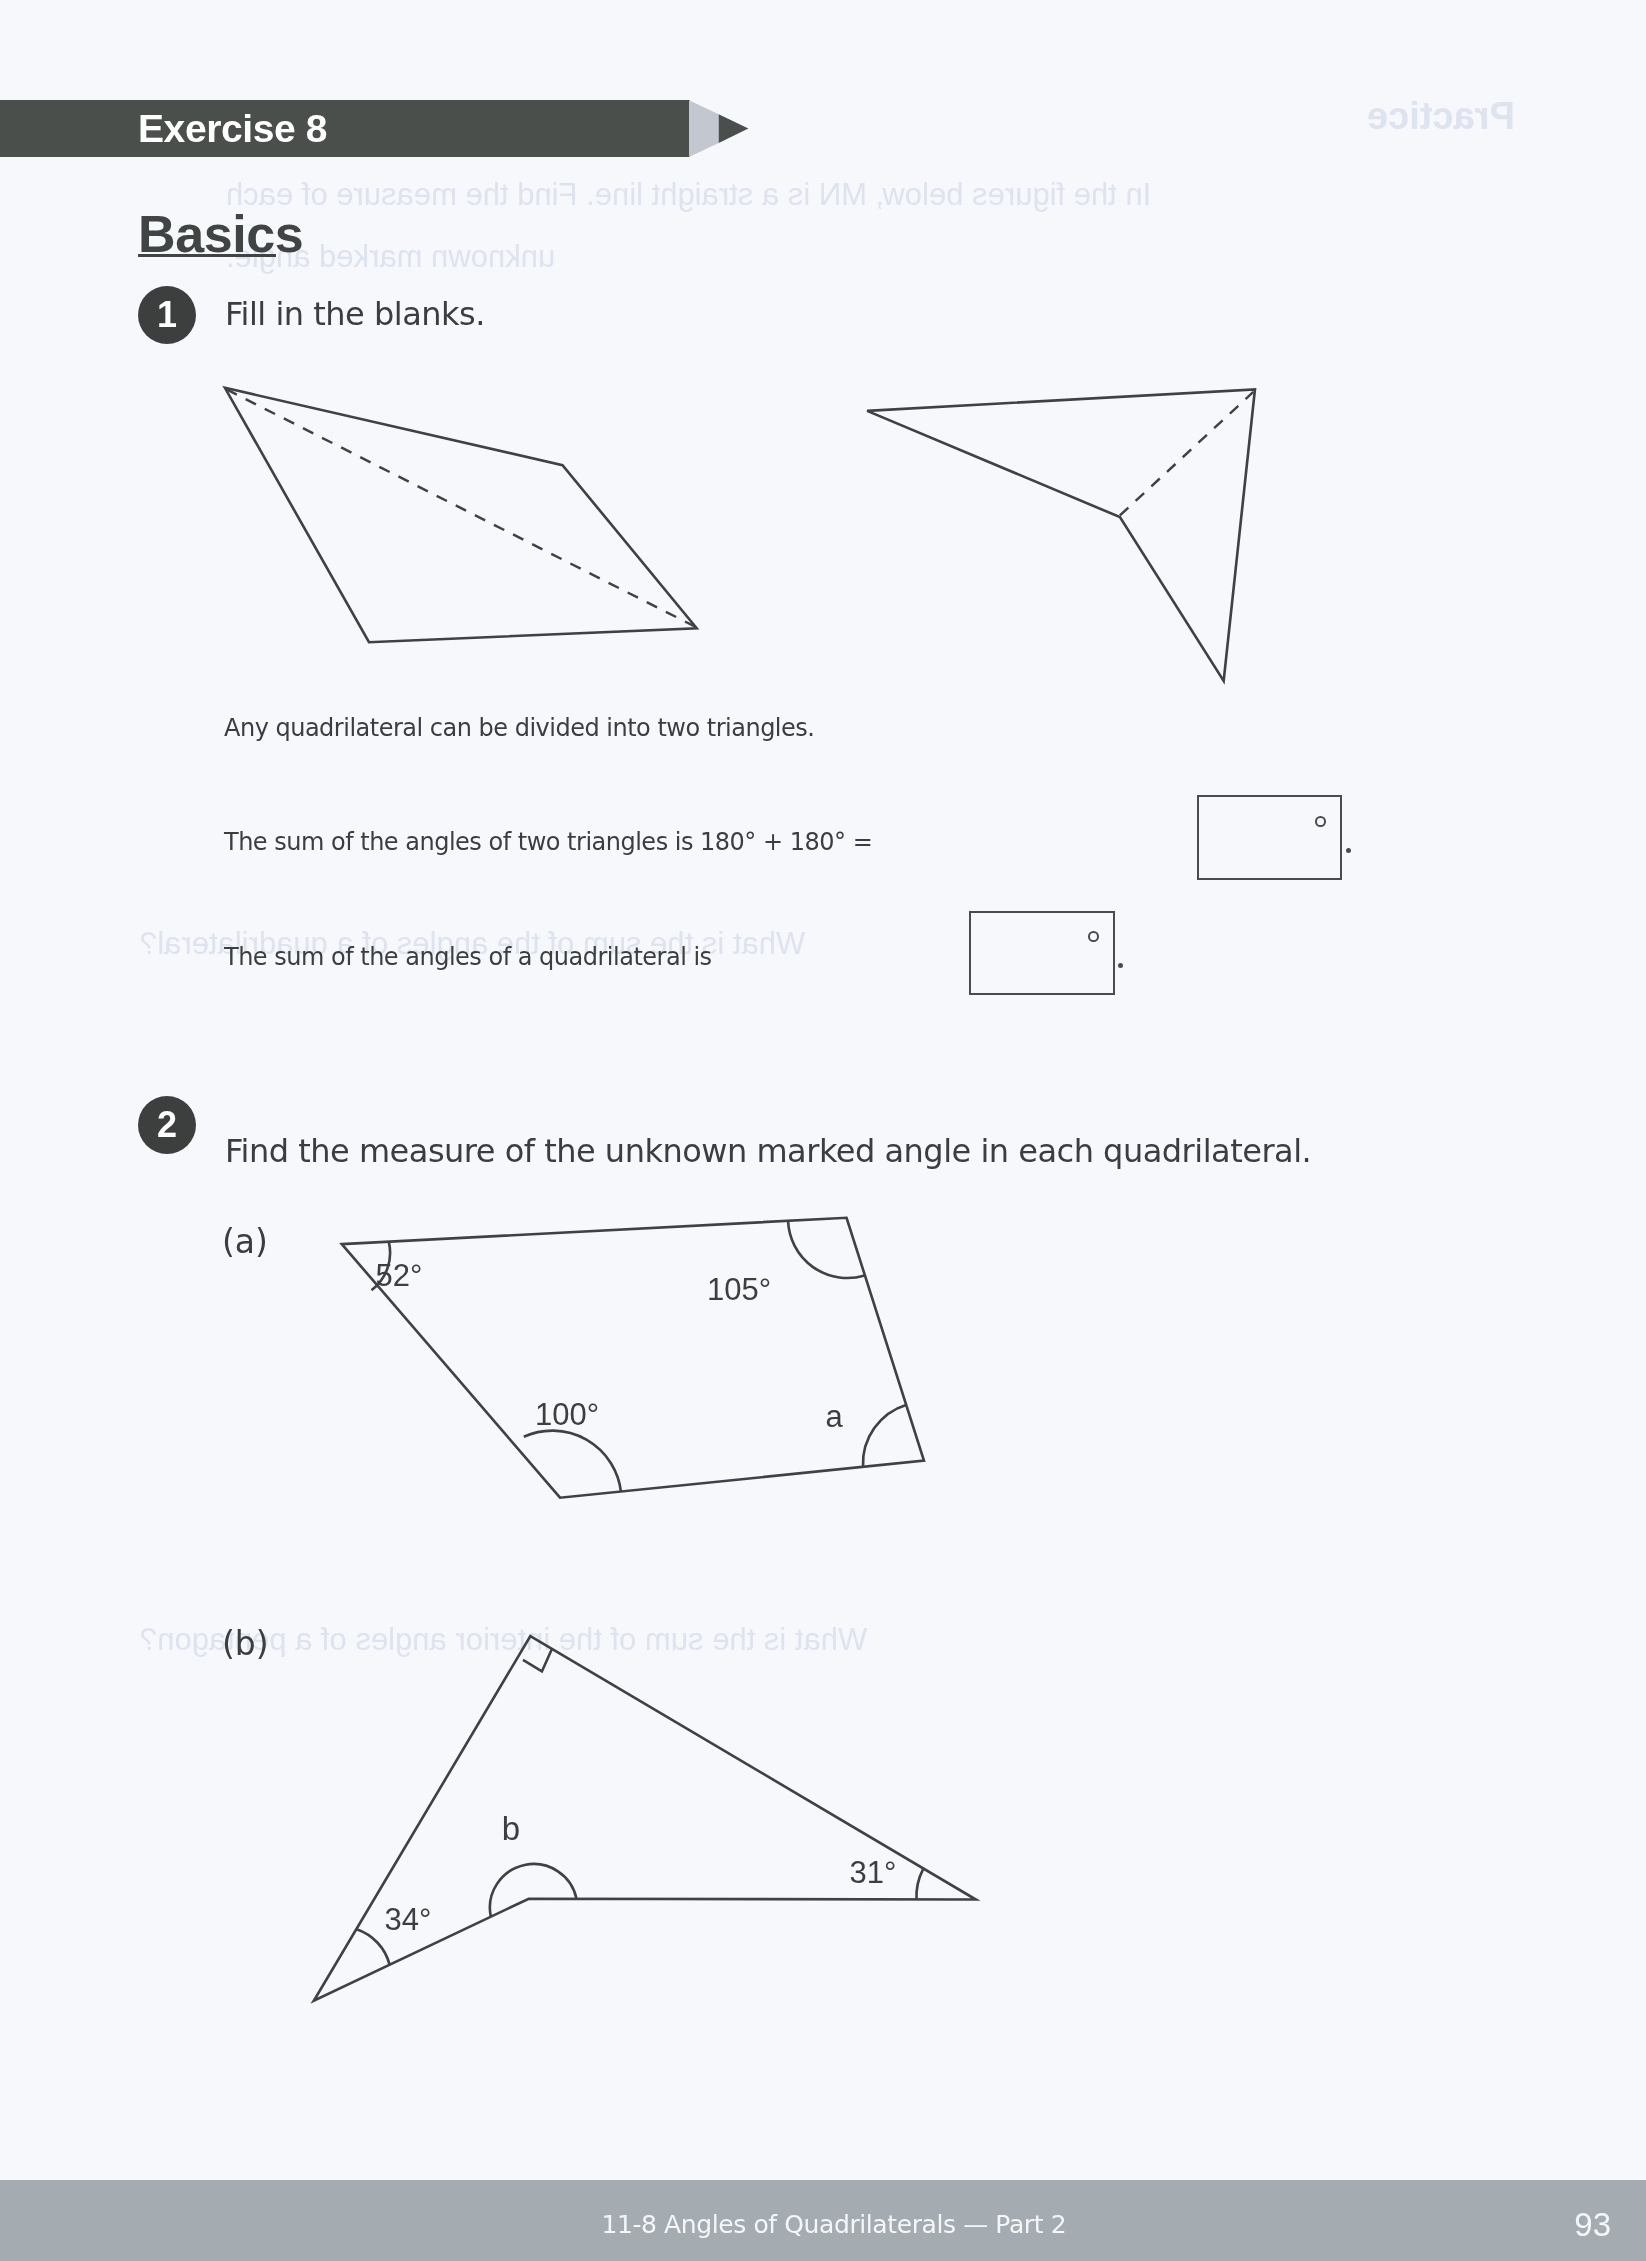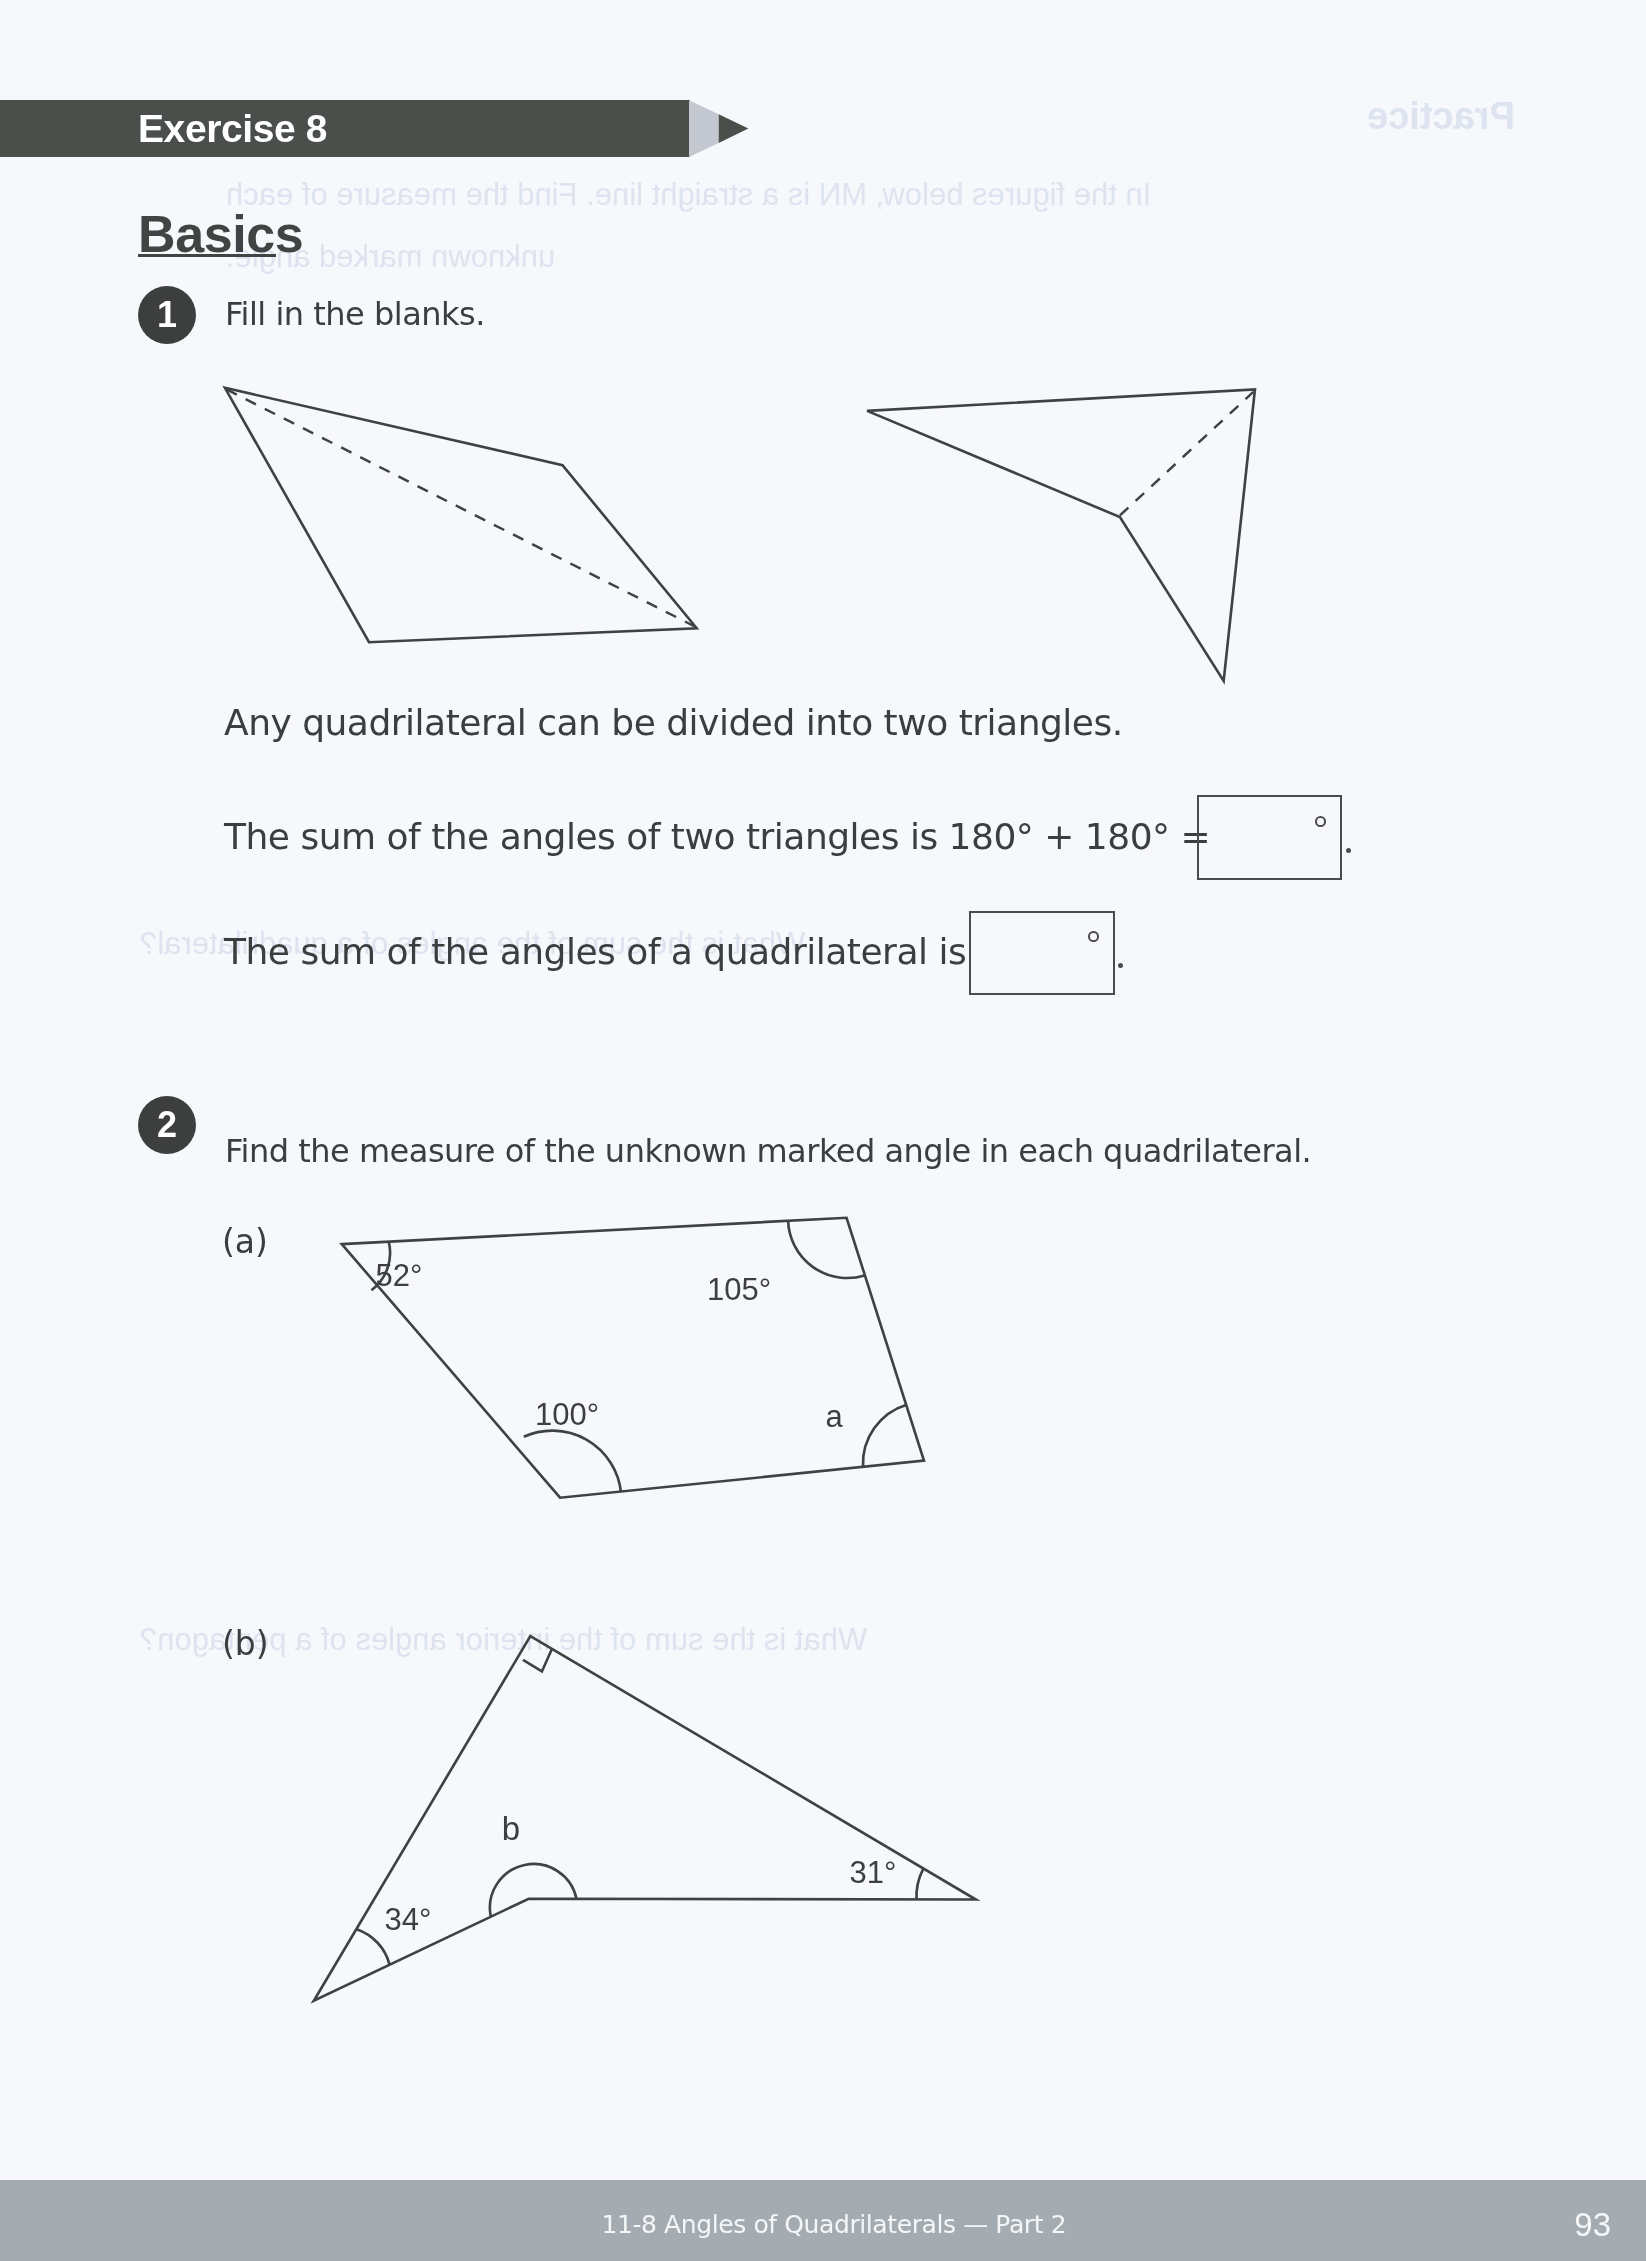--- a/index.html
+++ b/index.html
@@ -34,21 +34,21 @@
   .qnum {
     position: absolute; width: 58px; height: 58px; border-radius: 50%;
     background: #3d3f3e; color: #ffffff;
     font-family: "Liberation Sans", sans-serif; font-weight: bold; font-size: 36px;
     text-align: center; line-height: 58px;
   }
   .qtext {
     position: absolute; font-size: 32px; color: #3b3e3f; white-space: nowrap; letter-spacing: -0.5px; text-align: right;
   }
   .body-text {
-    position: absolute; font-size: 36px; color: #3b3e3f; white-space: nowrap; letter-spacing: -0.5px;
+    position: absolute; font-size: 24px; color: #3b3e3f; white-space: nowrap; letter-spacing: -0.5px; margin-top: 12px;
   }
   .answer-box {
     position: absolute; border: 2.5px solid #4a4c4c; background: transparent; box-sizing: border-box;
   }
   .deg-mark {
     position: absolute; width: 10.7px; height: 10.7px; border: 2.5px solid #4a4c4c; border-radius: 50%; box-sizing: border-box;
   }
   .period { position: absolute; width: 5px; height: 5px; border-radius: 50%; background: #4a4c4c; }
   .sublabel {
     position: absolute; font-size: 33px; color: #3b3e3f; font-family: "DejaVu Sans", sans-serif;

